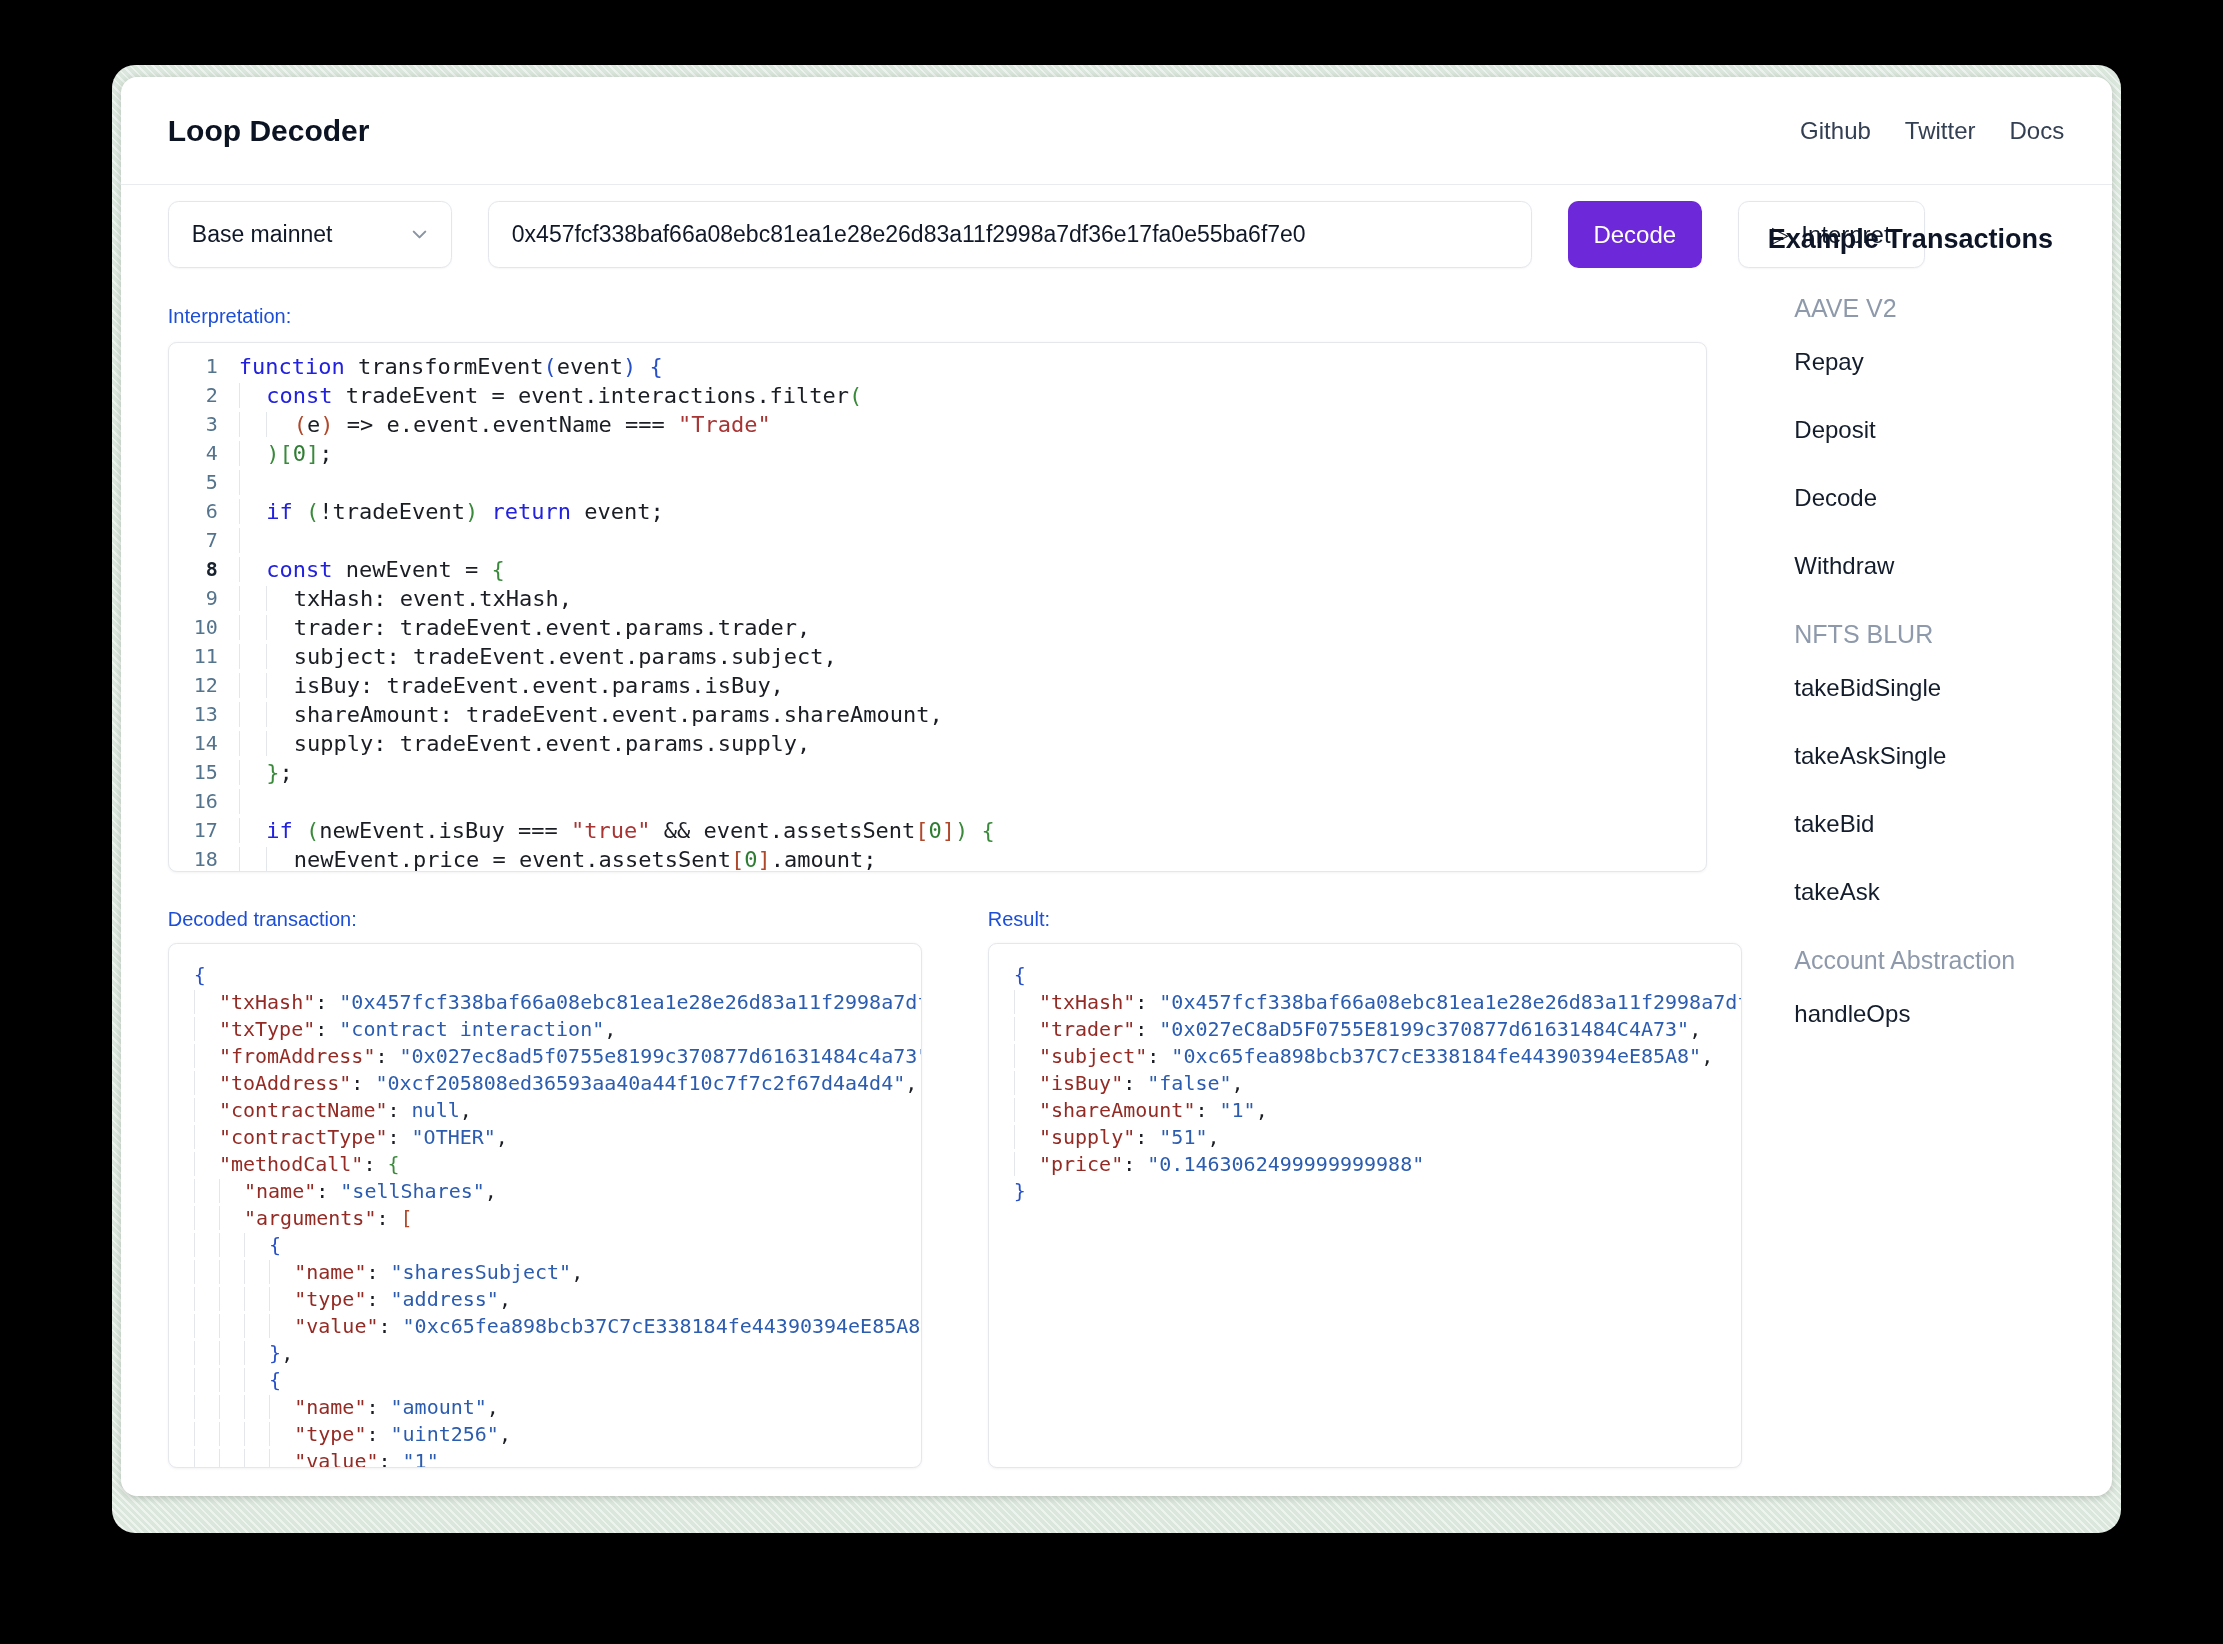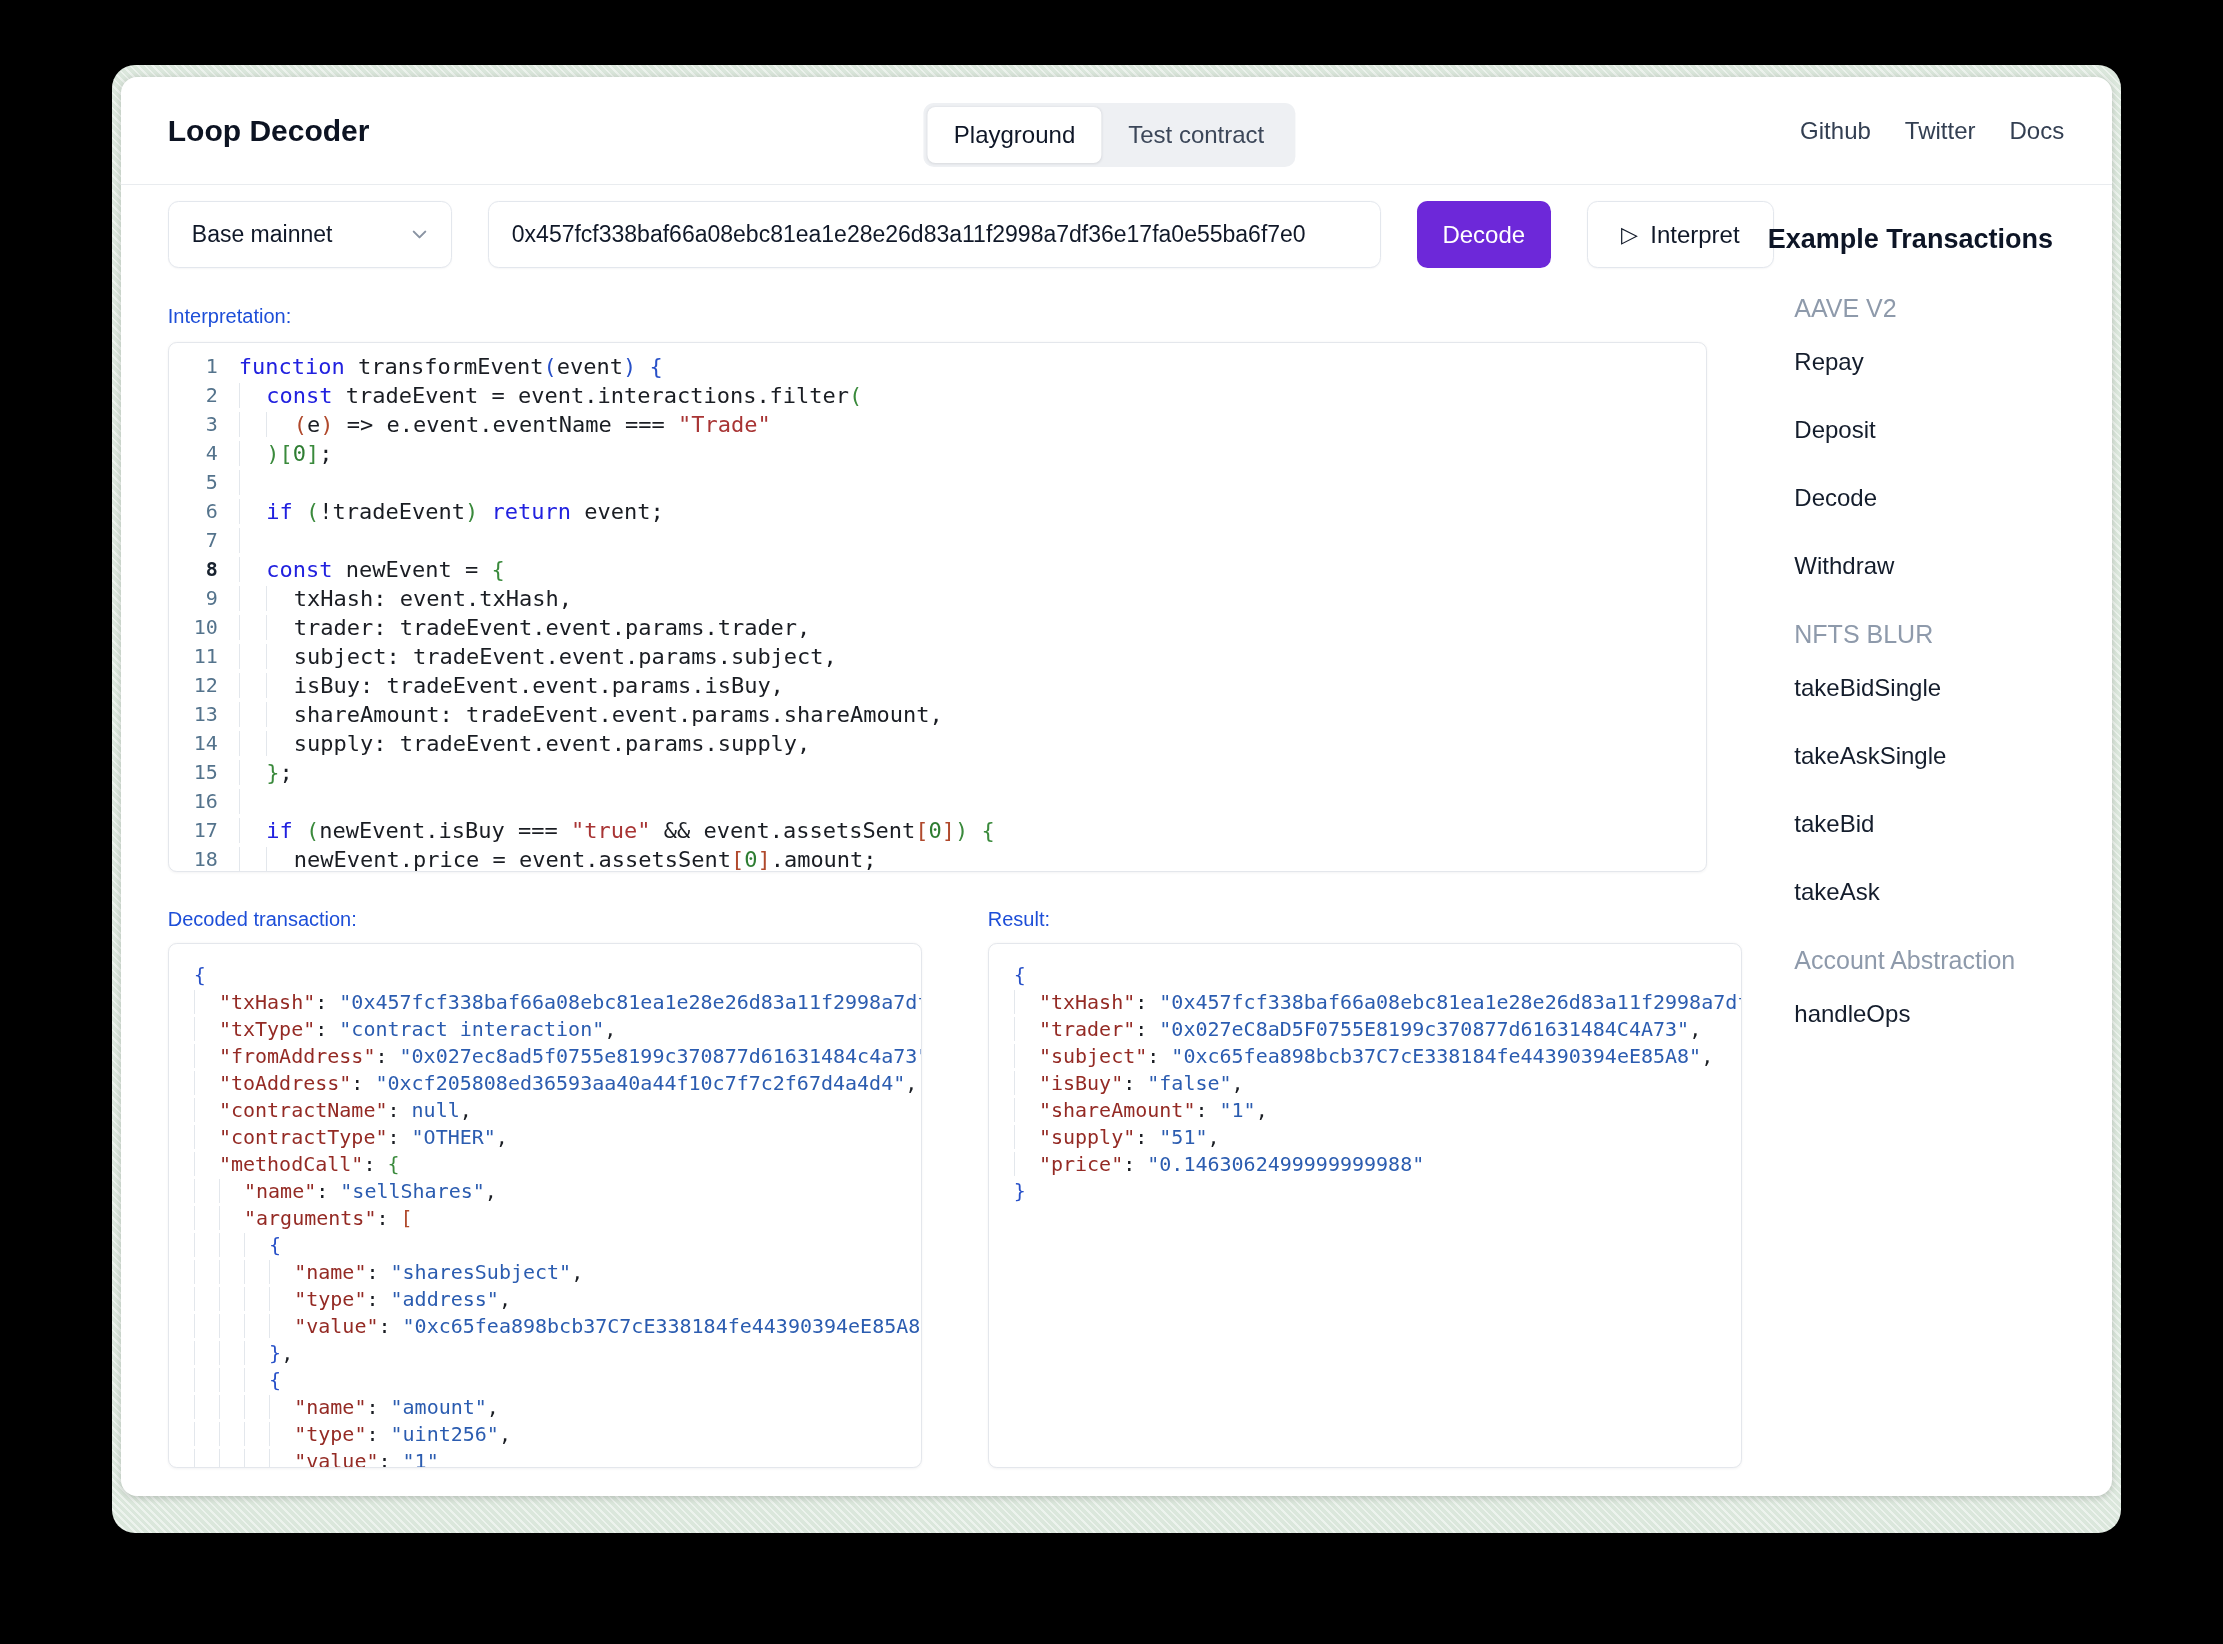--- a/index.html
+++ b/index.html
@@ -19,21 +19,21 @@
   .tab{display:flex;align-items:center;padding:0 26.5px;font-size:24px;font-weight:500;color:#3c4759;
        border-radius:8px;cursor:pointer;}
   .tab.active{background:#fff;color:#0e1627;box-shadow:0 0.9px 2.6px rgba(15,23,42,.10);}
   .links{position:absolute;right:48px;top:50%;transform:translateY(-50%);display:flex;gap:34px;}
   .hlink{font-size:24px;color:#333f52;cursor:pointer;}
   
   .controls{position:absolute;top:124px;left:47px;display:flex;gap:36px;}
   .select{width:284px;height:67px;border:0.9px solid #e3e7ed;border-radius:10.6px;box-sizing:border-box;
           display:flex;align-items:center;justify-content:space-between;padding:0 19.4px 0 23px;
           font-size:23px;color:#101828;background:#fff;cursor:pointer;box-shadow:0 0.9px 1.8px rgba(16,24,40,.04);}
-  .txinput{width:893px;height:67px;border:0.9px solid #e3e7ed;border-radius:10.6px;box-sizing:border-box;
+  .txinput{width:1044px;height:67px;border:0.9px solid #e3e7ed;border-radius:10.6px;box-sizing:border-box;
           padding:0 23px;font-size:23px;color:#101828;font-family:"Liberation Sans",sans-serif;outline:none;
           box-shadow:0 0.9px 1.8px rgba(16,24,40,.04);}
   .decode{width:134px;height:67px;border:none;border-radius:10.6px;background:#6d28d9;color:#fff;
           font-size:24px;font-weight:500;font-family:"Liberation Sans",sans-serif;cursor:pointer;}
   .interpret{width:187px;height:67px;border:0.9px solid #e3e7ed;border-radius:10.6px;background:#fff;color:#101828;
           font-size:24px;font-weight:500;font-family:"Liberation Sans",sans-serif;cursor:pointer;
           display:flex;align-items:center;justify-content:center;gap:12.4px;box-shadow:0 0.9px 1.8px rgba(16,24,40,.04);}
   .play{font-size:22px;color:#101828;}
   
   .lbl{position:absolute;font-size:20px;font-weight:500;color:#1d4ed8;}
@@ -78,24 +78,20 @@
 </style>
 </head>
 <body>
 
 <div class="stage">
   <div class="frame">
     <div class="card">
 
       <div class="hdr">
         <div class="title">Loop Decoder</div>
-        <div class="tabs" id="tabs">
-            <div class="tab active">Playground</div>
-            <div class="tab">Test contract</div>
-          </div>
         <div class="links" id="links">
             <div class="hlink">Github</div>
             <div class="hlink">Twitter</div>
             <div class="hlink">Docs</div>
           </div>
       </div>
 
       <div class="controls">
         <div class="select">
           <span>Base mainnet</span>

